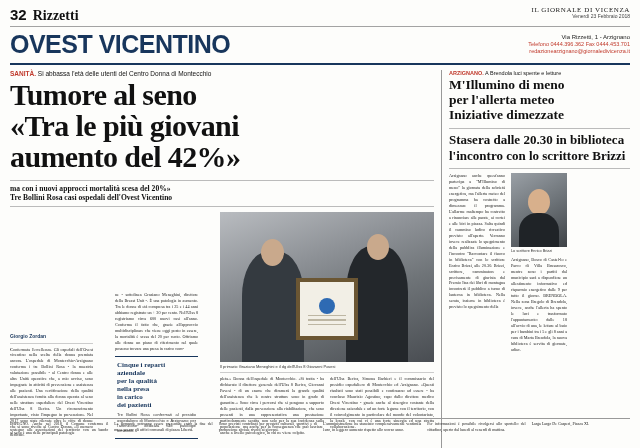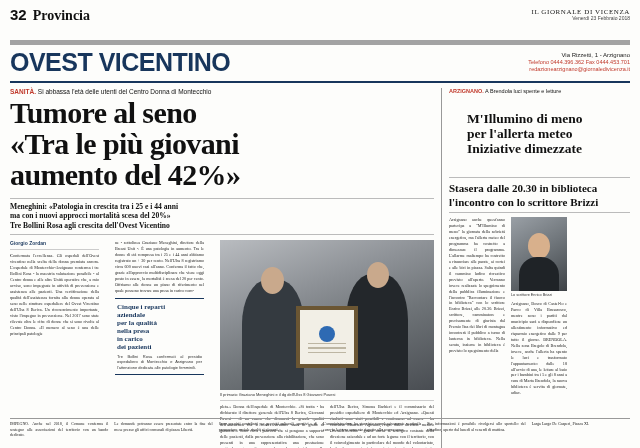--- a/index.html
+++ b/index.html
@@ -14,24 +14,24 @@
   .page {
     position: relative;
     width: 640px; height: 448px;
     background: #fdfdfb;
     padding: 6px 10px 4px 10px;
   }
 
   
   .topbar {
     display: flex;
-    align-items: center;
+    align-items: flex-start;
     justify-content: space-between;
-    border-bottom: 5px solid #a3a3a3;
-    padding-bottom: 16px;
+    border-bottom: 1px solid #a3a3a3;
+    padding-bottom: 2px;
   }
   .topbar-left {
     display: flex;
     align-items: baseline;
     gap: 6px;
   }
   .page-num {
     font-family: "Liberation Sans", sans-serif;
     font-weight: bold;
     font-size: 15px;
@@ -141,21 +141,22 @@
     font-weight: bold;
     font-size: 7.6px;
     line-height: 1.3;
     color: #111;
   }
 
   
   .cols {
     display: flex;
     margin-top: 5px;
-    gap: 16px;
+    gap: 22px;
+    align-items: flex-end;
   }
   .col {
     width: 104px;
     font-size: 4.2px;
     line-height: 1.42;
     text-align: justify;
     color: #1a1a1a;
     hyphens: auto;
   }
   .byline {
@@ -256,31 +257,31 @@
     color: #111;
     margin-bottom: 2px;
   }
   .r-kicker b { color: #c0392b; }
   .r-headline {
     font-family: "Liberation Serif", serif;
     font-weight: bold;
     font-size: 13.5px;
     line-height: 1.1;
     color: #111;
-    margin: 18px;
+    margin: 0;
   }
   .r-headline span { display: block; }
   .r-sub {
-    margin-top: 20px;
+    margin-top: 5px;
     border-top: 1px solid #bbb;
     border-bottom: 1px solid #bbb;
     padding: 3px 0;
     font-family: "Liberation Serif", serif;
     font-weight: bold;
-    font-size: 11px;
+    font-size: 13px;
     line-height: 1.3;
   }
   .r-cols {
     display: flex;
     gap: 6px;
     margin-top: 4px;
   }
   .r-col {
     width: 56px;
     font-size: 4.2px;
@@ -335,21 +336,21 @@
   }
 </style>
 </head>
 <body>
 
 <div class="page">
 
   <div class="topbar">
     <div class="topbar-left">
       <span class="page-num">32</span>
-      <span class="section-name">Provincia</span>
+      <span class="section-name">Rizzetti</span>
     </div>
     <div class="topbar-right">
       <div class="masthead-name">IL GIORNALE DI VICENZA</div>
       <div class="masthead-date">Venerdì 23 Febbraio 2018</div>
     </div>
   </div>
 
   <div class="zone-row">
     <div class="zone-title">OVEST VICENTINO</div>
     <div class="zone-contact">
@@ -368,23 +369,22 @@
         <span>Si abbassa l'età delle utenti del Centro Donna di Montecchio</span>
       </div>
 
       <h1 class="headline">
         <span class="l1">Tumore al seno</span>
         <span class="l2">«Tra le più giovani</span>
         <span class="l3">aumento del 42%»</span>
       </h1>
 
       <div class="summary">
-        <div class="summary-line">Meneghini: «Patologia in crescita tra i 25 e i 44 anni</div>
         <div class="summary-line">ma con i nuovi approcci mortalità scesa del 20%»</div>
-        <div class="summary-line">Tre Bollini Rosa agli crescita dell'Ovest Vicentino</div>
+        <div class="summary-line">Tre Bollini Rosa casi ospedali dell'Ovest Vicentino</div>
       </div>
 
       <div class="cols">
 
         <div class="col">
           <div class="byline">Giorgio Zordan</div>
           <p class="first">Confermata l'eccellenza. Gli ospedali dell'Ovest vicentino nella scelta della donna premiata ancora. L'ospedale di Montecchio-Arzignano conferma i tre Bollini Rosa - la maestria valutazione possibile - al Centro donna e alle altre Unità operative che, a mio avviso, sono impegnate in attività di prevenzione e assistenza alle pazienti. Una certificazione della qualità dell'assistenza fornita alla donna operata al seno nelle strutture ospedaliere del Ovest Vicentino dell'Ulss 8 Berica.
 
 Un riconoscimento importante, visto l'impegno in prevenzione. Nel 2017 sono state rilevate oltre le cifre di donne che si sono rivolte al Centro Donna. «Il numero al seno è una delle principali patologie</p>
         </div>

